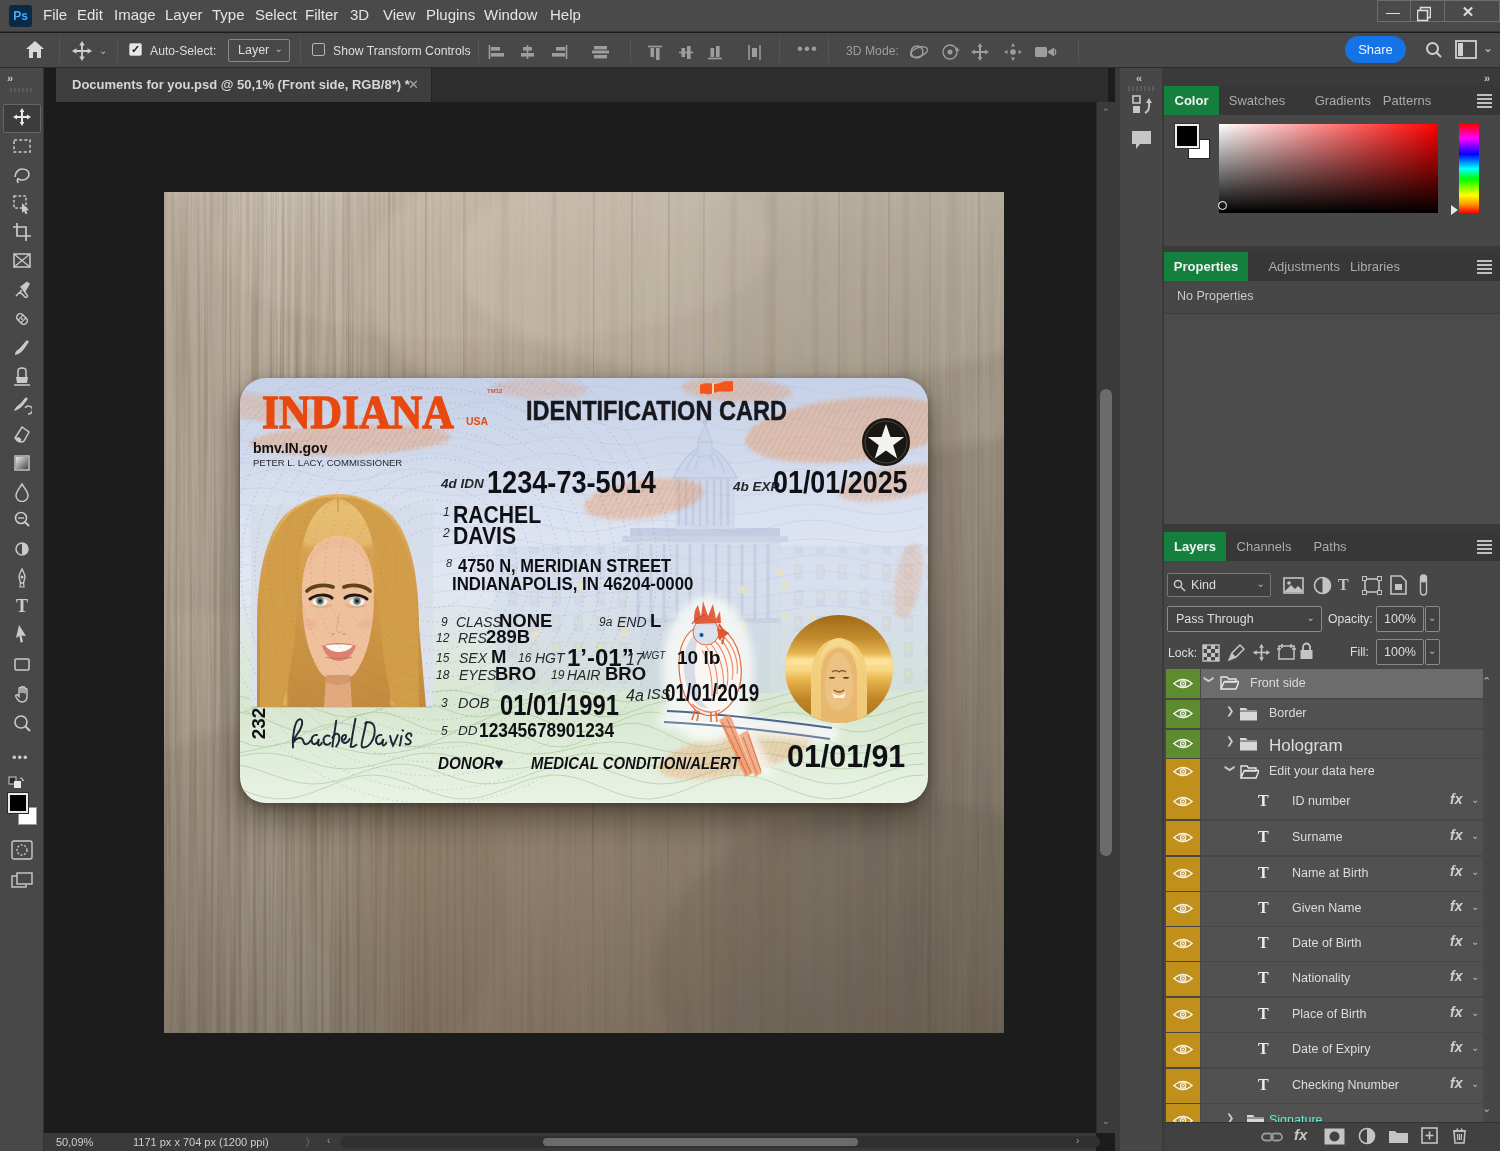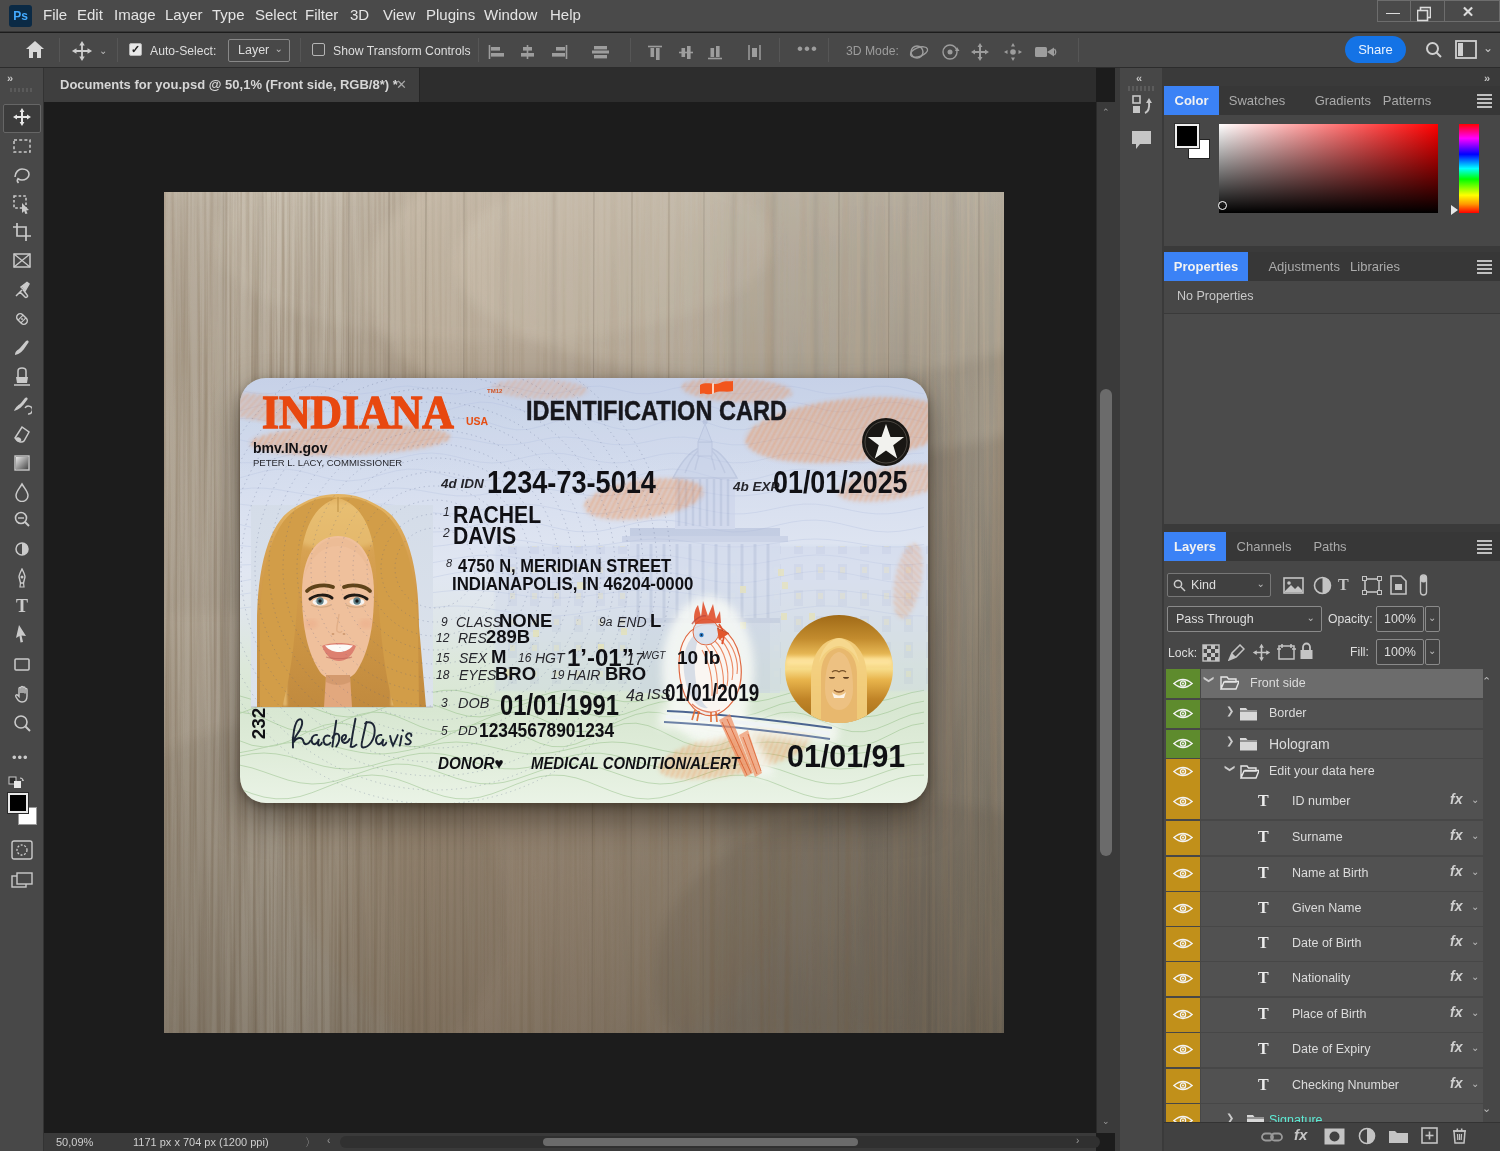--- a/index.html
+++ b/index.html
@@ -20,36 +20,36 @@
   .obgray { position:absolute; color:#9d9d9d; font-size:12.2px; top:11px; }
   .sep { position:absolute; top:5px; width:1px; height:24px; background:#3a3a3a; border-right:1px solid #565656; }
   .ddbox { position:absolute; border:1px solid #888; border-radius:2px; color:#dedede; font-size:12.5px; }
   .cb { position:absolute; width:13px; height:13px; top:10px; border:1px solid #b5b5b5; border-radius:2px; background:transparent; }
   .cb.checked { background:#e8e8e8; }
   .cb.checked:after { content:"✓"; color:#222; font-size:11px; position:absolute; left:1px; top:-1px; font-weight:bold;}
   
   #toolbar { position:absolute; left:0; top:68px; width:44px; height:1083px; background:#484848; border-right:1px solid #333; }
   #toolsel { position:absolute; left:3px; top:103px; width:38px; height:29px; background:#3c3c3c; border:1px solid #666; border-radius:2px;}
   
-  #tabbar { position:absolute; left:44px; top:68px; width:1052px; height:34px; background:#2d2d2d; }
+  #tabbar { position:absolute; left:56px; top:68px; width:1052px; height:34px; background:#2d2d2d; }
   #doctab { position:absolute; left:0; top:0; width:376px; height:34px; background:#3e3e3e; color:#d6d6d6; font-size:13px; border-right:1px solid #252525;}
   
   #canvas { position:absolute; left:44px; top:102px; width:1052px; height:1031px; background:#1c1c1c; overflow:hidden;}
   
   #statusbar { position:absolute; left:44px; top:1133px; width:1052px; height:18px; background:#3a3a3a; color:#cfcfcf; font-size:11px;}
   
   #vscroll { position:absolute; left:1096px; top:102px; width:19px; height:1031px; background:#3a3a3a; border-left:1px solid #2a2a2a;}
   #vthumb { position:absolute; left:3px; top:287px; width:12px; height:467px; background:#6b6b6b; border-radius:6px;}
   
   #dock { position:absolute; left:1115px; top:68px; width:385px; height:1083px; background:#3a3a3a; }
   #dockstrip { position:absolute; left:5px; top:0px; width:42px; height:1083px; background:#474747; }
   .panel { position:absolute; left:49px; width:336px; background:#474747; }
   .ptabbar { position:absolute; left:0; top:0; width:336px; height:29px; background:#373737; }
   .ptab { position:absolute; top:0; height:29px; font-size:13px; color:#ababab; line-height:29px; text-align:center;}
-  .ptab.active { background:#3b82f6; color:#f2f2f2; font-weight:bold; }
+  .ptab.active { background:#15803d; color:#f2f2f2; font-weight:bold; }
   .hamb { position:absolute; right:8px; width:15px; color:#c0c0c0; }
   .hamb:before { content:""; position:absolute; left:0; top:0; width:15px; height:2px; background:#c0c0c0; box-shadow:0 4px 0 #c0c0c0, 0 8px 0 #c0c0c0, 0 12px 0 #c0c0c0;}
   .chev { position:absolute; color:#bbb; font-size:11px; }
 
   .ct { position:absolute; white-space:nowrap; line-height:1; font-family:"Liberation Sans",sans-serif; }
   .ct.b { font-weight:bold; }
   .ct.i { font-style:italic; }
   .ct.ser { font-family:"Liberation Serif",serif; }
 </style>
 </head>
@@ -940,21 +940,21 @@
               <circle cx="10" cy="6.5" r="2.6" fill="none" stroke="#f3f3f3" stroke-width="1.3"></circle>
               <circle cx="10" cy="6.5" r="1" fill="#f3f3f3"></circle>
             </svg>
           </div>
           <div style="position:absolute; left:37px; top:198px; width:282px; height:28px; background:#515151;">
             <span style="position:absolute; left:25px; top:5px; color:#ccc; font-size:10px; ">❯</span>
             <svg style="position:absolute; left:39px; top:7px;" width="17" height="14" viewBox="0 0 17 14">
               <path d="M0 13.5 V1 h6 l1.5 2 H17 v10.5 z" fill="#d8d8d8"></path>
               <path d="M0 4 H17" stroke="#515151" stroke-width="1"></path>
             </svg>
-            <span style="position:absolute; left:68px; top:6px; color:#dcdcdc; font-size:14px;">Hologram</span>
+            <span style="position:absolute; left:68px; top:6px; color:#dcdcdc; font-size:17px;">Hologram</span>
           </div>
 <div style="position:absolute; left:2px; top:227px; width:34px; height:26px; background:#c1901a;">
             <svg style="position:absolute; left:7px; top:6px;" width="20" height="13" viewBox="0 0 20 13">
               <path d="M1 6.5 Q10 -1.5 19 6.5 Q10 14.5 1 6.5 Z" fill="none" stroke="#f3f3f3" stroke-width="1.6"></path>
               <circle cx="10" cy="6.5" r="2.6" fill="none" stroke="#f3f3f3" stroke-width="1.3"></circle>
               <circle cx="10" cy="6.5" r="1" fill="#f3f3f3"></circle>
             </svg>
           </div>
           <div style="position:absolute; left:37px; top:227px; width:282px; height:26px; background:#515151;">
             <span style="position:absolute; left:25px; top:4px; color:#ccc; font-size:10px; transform:rotate(90deg);">❯</span>

